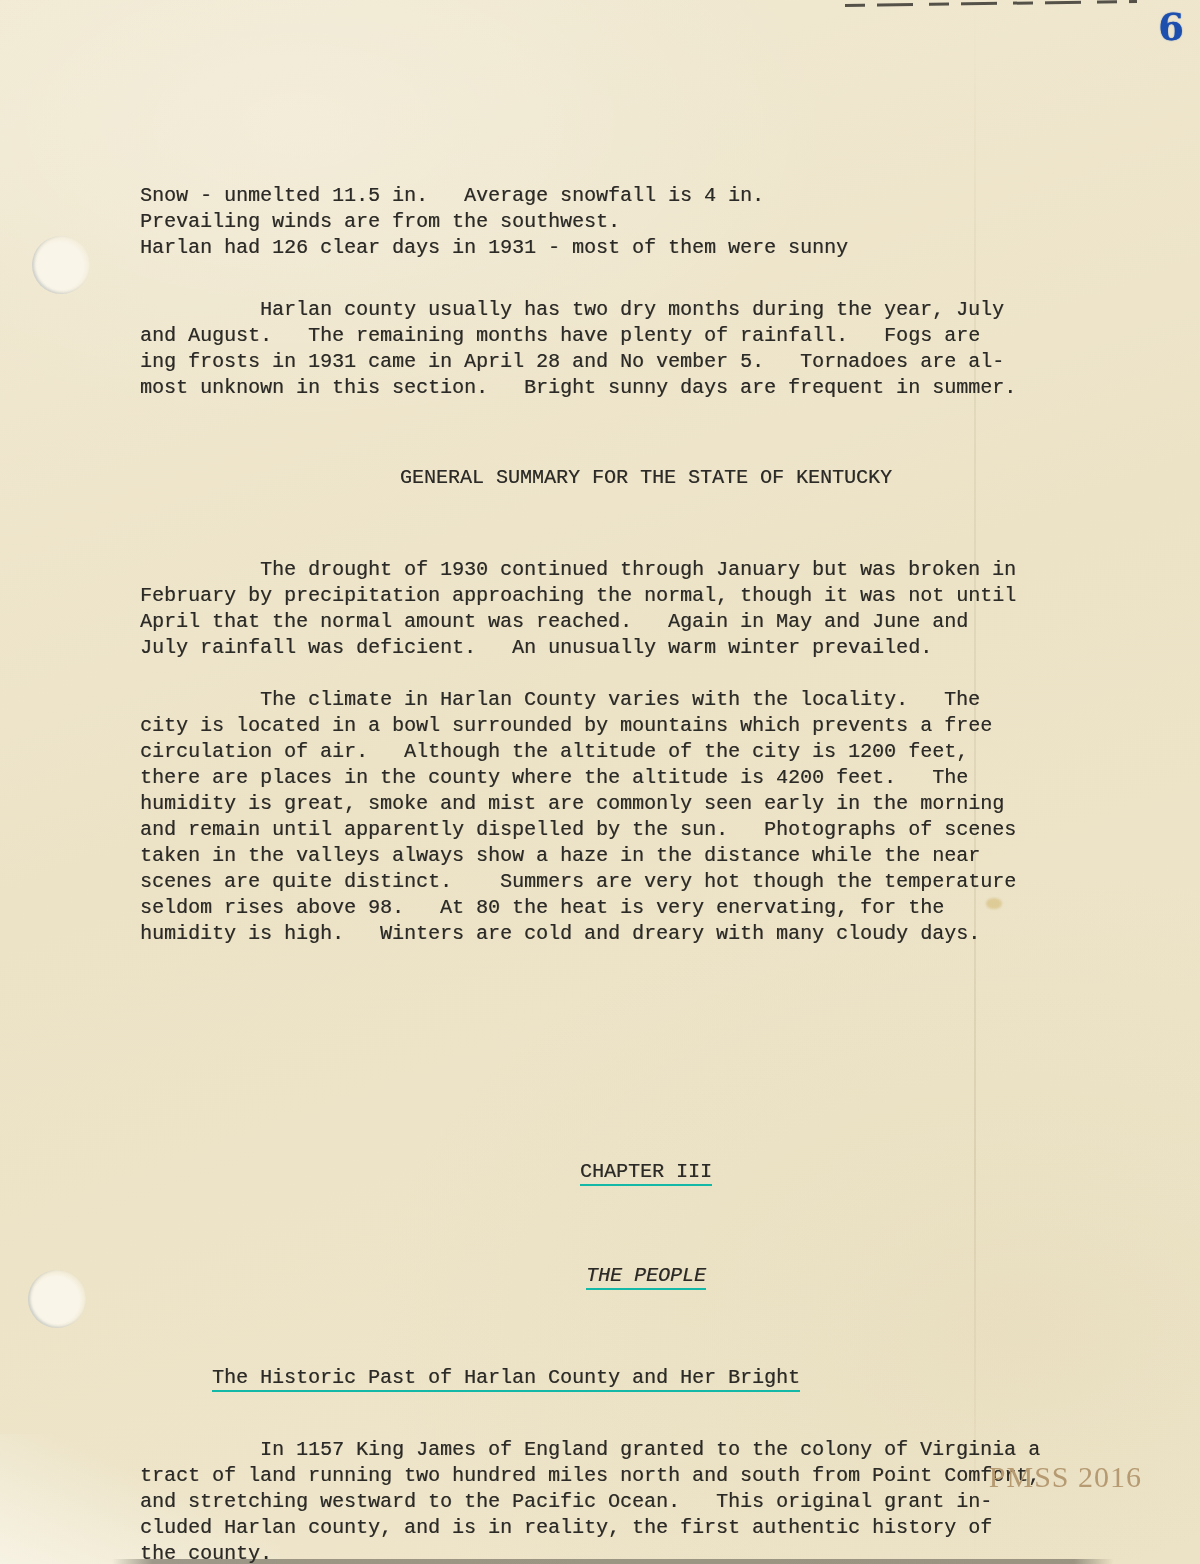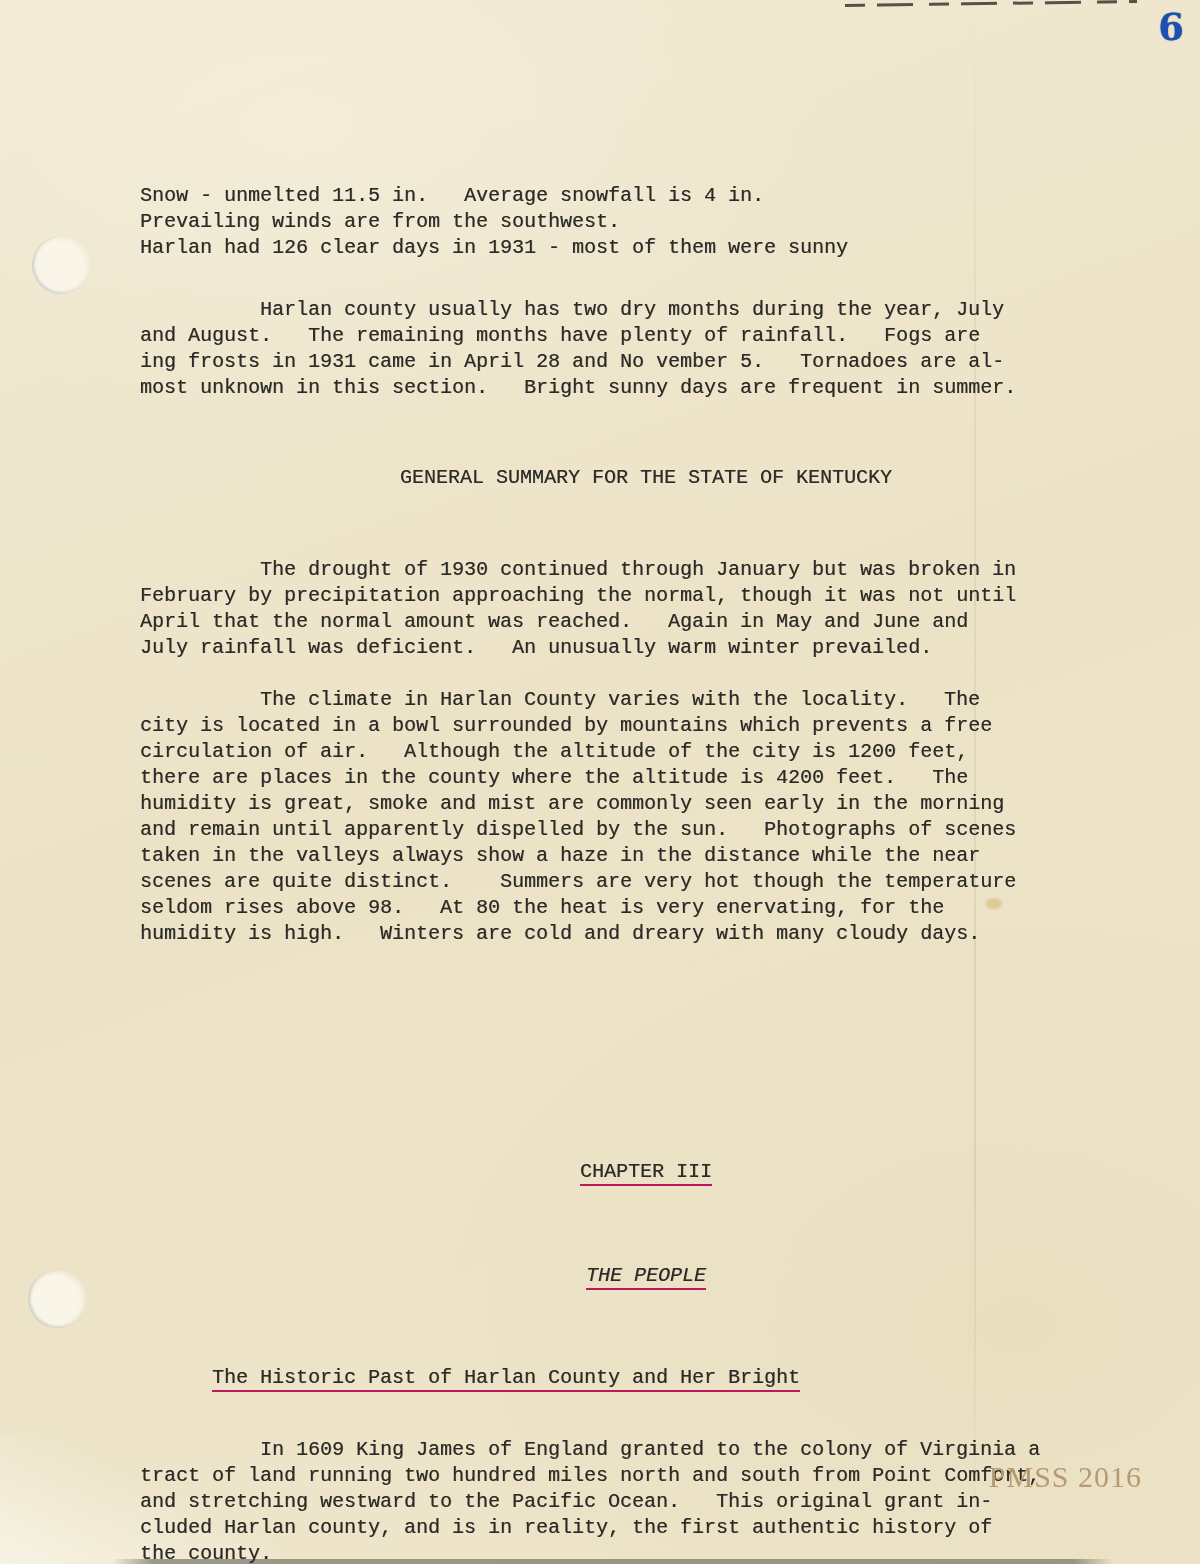--- a/index.html
+++ b/index.html
@@ -33,21 +33,21 @@
   .content {
     position:absolute; left:140px; top:183px; width:940px;
     font-size:20px; line-height:26px; color:#2b2a26;
   }
   .line {
     white-space:pre;
     text-shadow:0.4px 0.4px 0.6px rgba(43,42,38,0.55);
   }
   .indent { padding-left:120px; }
   .center { text-align:center; }
-  .u { border-bottom:2px solid #be185d; padding-bottom:1px; }
+  .u { border-bottom:2px solid #14b8a6; padding-bottom:1px; }
 
   #para-dry        { margin-top:36px; }
   #heading-summary { margin-top:38px; }
   #para-drought    { margin-top:40px; }
   #para-climate    { margin-top:26px; }
   #chapter-heading { margin-top:186px; }
   #chapter-title   { margin-top:26px;font-style:italic; }
   #section-heading { margin-top:24px; }
   #para-grant      { margin-top:20px; }
 
@@ -145,21 +145,21 @@
 
     <div id="chapter-title" class="line center">
       <span class="u">THE PEOPLE</span>
     </div>
 
     <div id="section-heading" class="line">
       <span class="u">The Historic Past of Harlan County and Her Bright</span>
     </div>
 
     <div id="para-grant">
-      <div class="line indent">In 1609 King James of England granted to the colony of Virginia a</div>
+      <div class="line indent">In 1157 King James of England granted to the colony of Virginia a</div>
       <div class="line">tract of land running two hundred miles north and south from Point Comfort,</div>
       <div class="line">and stretching westward to the Pacific Ocean.   This original grant in-</div>
       <div class="line">cluded Harlan county, and is in reality, the first authentic history of</div>
       <div class="line">the county.</div>
     </div>
 
   </div>
 
   <div class="watermark">PMSS 2016</div>
 

